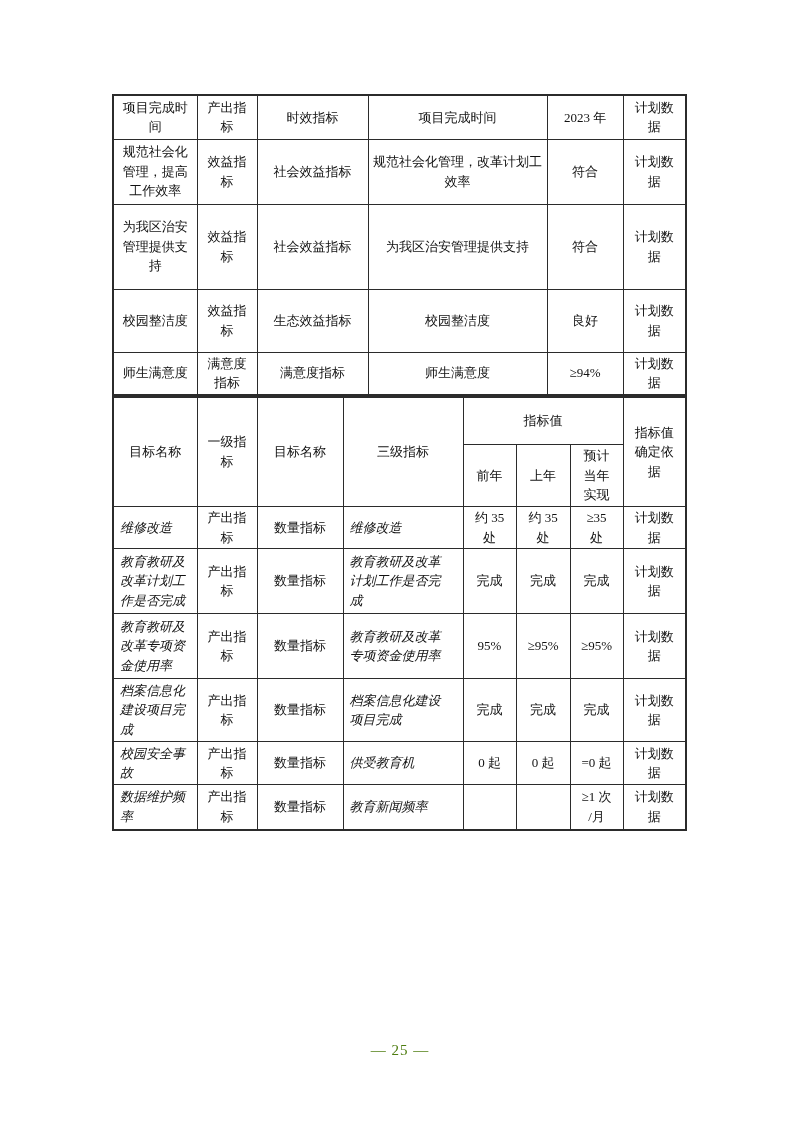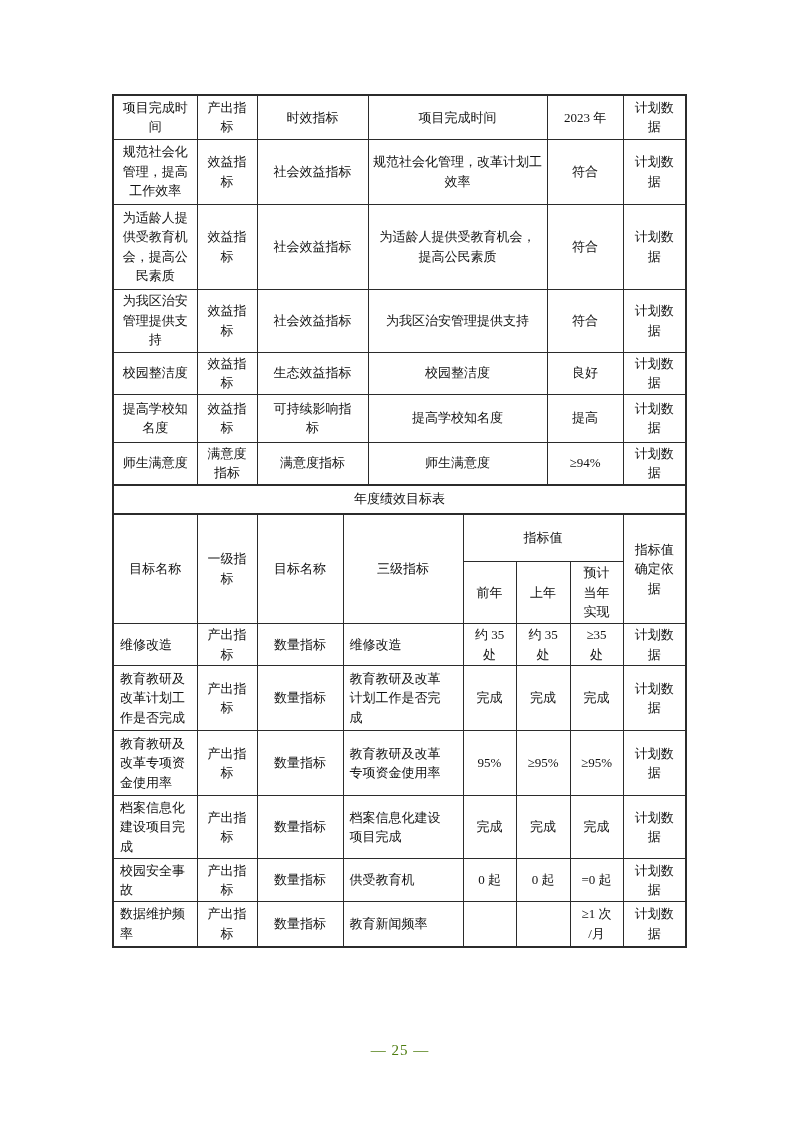--- a/index.html
+++ b/index.html
@@ -48,21 +48,21 @@
   }
   
   .t2 tr.h1{height:48px}
   .t2 tr.h2{height:62px}
   .t2 tr:nth-child(3){height:42px}
   .t2 tr:nth-child(4){height:65px}
   .t2 tr:nth-child(5){height:65px}
   .t2 tr:nth-child(6){height:63px}
   .t2 tr:nth-child(7){height:43px}
   .t2 tr:nth-child(8){height:45px}
-  .t2 td.al{text-align:left;padding-left:6px;}
+  .t2 td.al{text-align:left;padding-left:6px;font-style:italic;}
   .page-number{
     position:absolute;left:0;top:1042px;width:800px;
     text-align:center;font-size:15px;color:#4d7c0f;
     letter-spacing:1px;
   }
 </style>
 </head>
 <body>
 
 <div class="page">
@@ -96,81 +96,54 @@
           <td>效益指
 标</td>
           <td>社会效益指标</td>
           <td>规范社会化管理，改革计划工
 效率</td>
           <td>符合</td>
           <td>计划数
 据</td>
         </tr>
         <tr>
-          <td>为适龄人提
-供受教育机
-会，提高公
-民素质</td>
-          <td>效益指
-标</td>
-          <td>社会效益指标</td>
-          <td>为适龄人提供受教育机会，
-提高公民素质</td>
-          <td>符合</td>
-          <td>计划数
-据</td>
-        </tr>
-        <tr>
           <td>为我区治安
 管理提供支
 持</td>
           <td>效益指
 标</td>
           <td>社会效益指标</td>
           <td>为我区治安管理提供支持</td>
           <td>符合</td>
           <td>计划数
 据</td>
         </tr>
         <tr>
           <td>校园整洁度</td>
           <td>效益指
 标</td>
           <td>生态效益指标</td>
           <td>校园整洁度</td>
           <td>良好</td>
-          <td>计划数
-据</td>
-        </tr>
-        <tr>
-          <td>提高学校知
-名度</td>
-          <td>效益指
-标</td>
-          <td>可持续影响指
-标</td>
-          <td>提高学校知名度</td>
-          <td>提高</td>
           <td>计划数
 据</td>
         </tr>
         <tr>
           <td>师生满意度</td>
           <td>满意度
 指标</td>
           <td>满意度指标</td>
           <td>师生满意度</td>
           <td>≥94%</td>
           <td>计划数
 据</td>
         </tr>
       </tbody>
     </table>
 
-    <div class="section-title">年度绩效目标表</div>
 
     <table class="tbl t2">
       <colgroup>
         <col style="width:84px">
           <col style="width:60px">
           <col style="width:86px">
           <col style="width:120px">
         <col style="width:53px">
           <col style="width:54px">
           <col style="width:53px">

